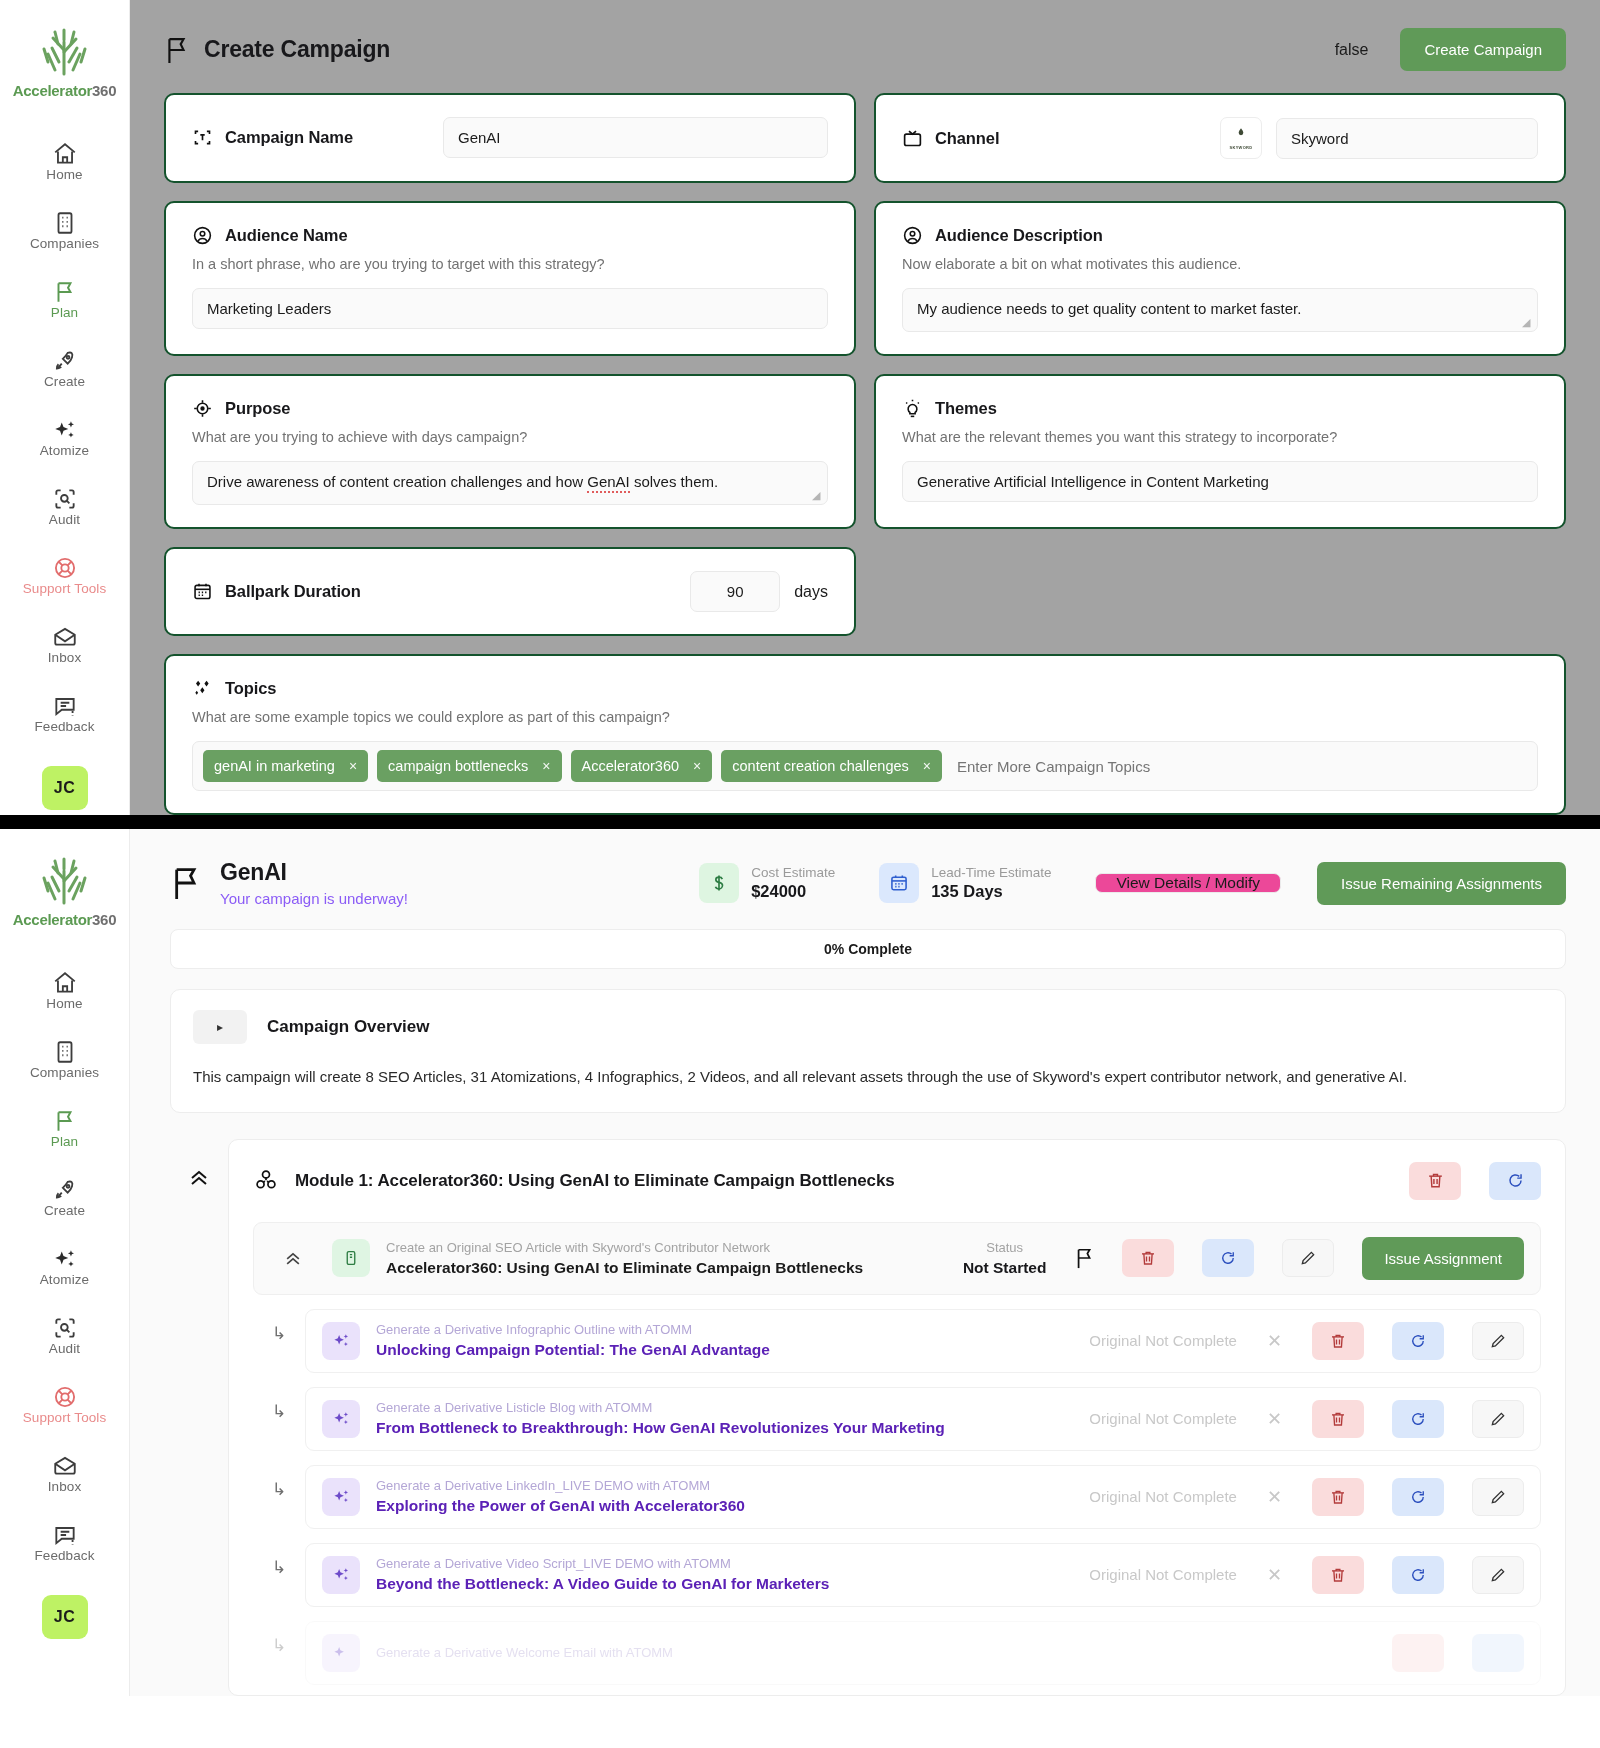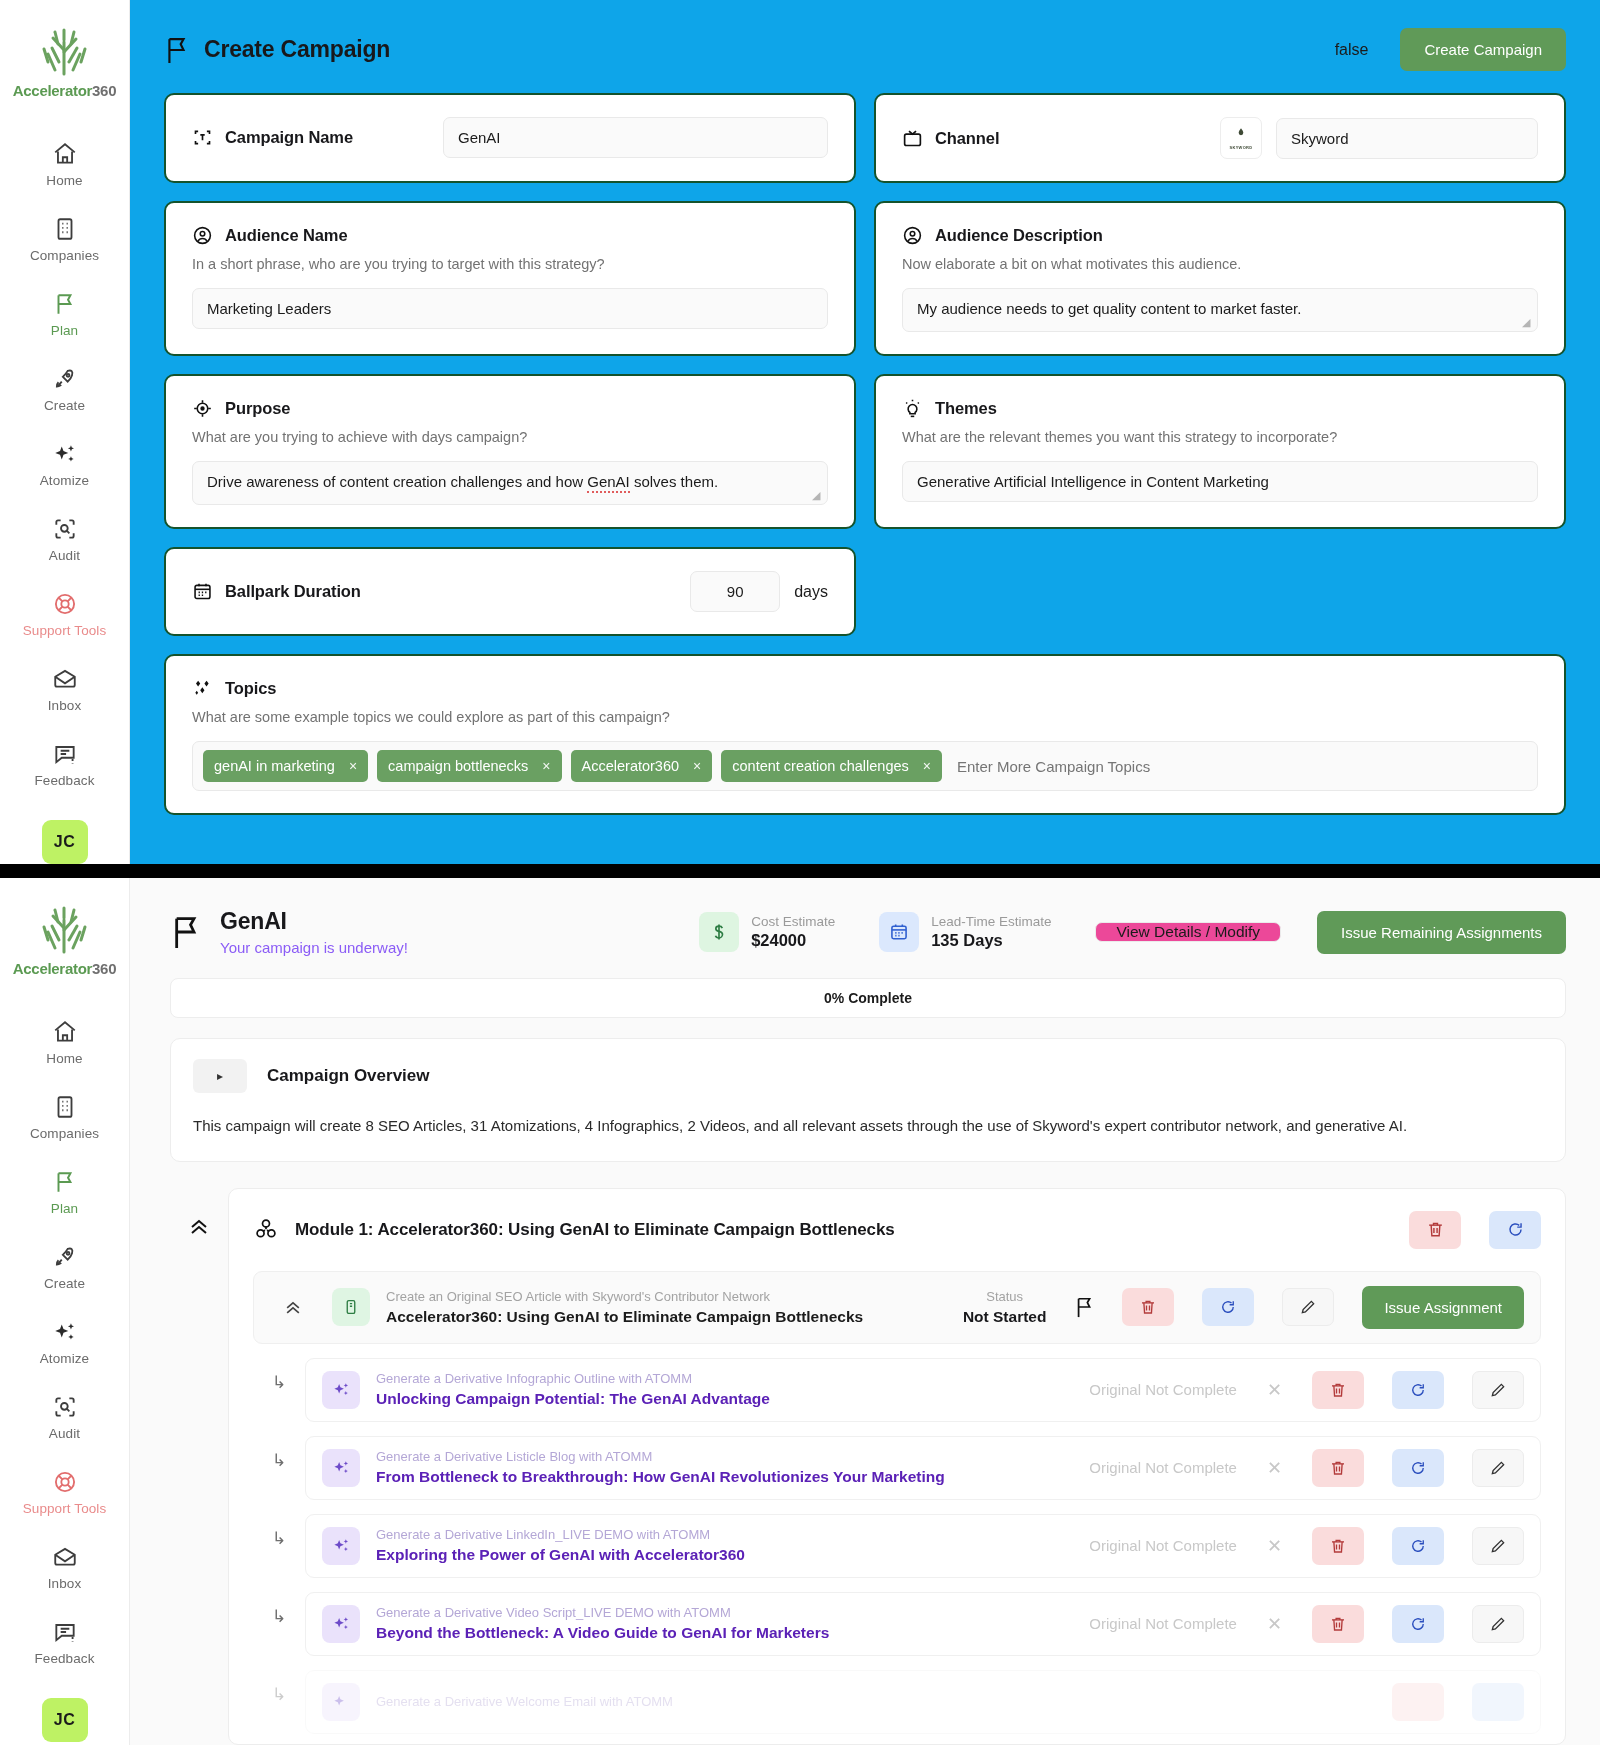--- a/index.html
+++ b/index.html
@@ -26,35 +26,35 @@
     align-items: center;
     padding-top: 22px;
   }
   .logo-wrap { display:flex; flex-direction:column; align-items:center; margin-bottom: 42px; }
   .logo-mark { width: 58px; height: 56px; }
   .logo-text { font-size: 15px; font-weight: 700; color: #5b9a52; letter-spacing: -.3px; margin-top: 4px; white-space: nowrap;}
   .logo-text .gray { color:#6f6f6f; font-weight:600; }
 
   .nav-item {
     display: flex; flex-direction: column; align-items: center;
-    gap: 6px; margin-bottom: 28px; width: 100%; cursor: pointer;
+    margin-bottom: 28px; width: 100%; cursor: pointer;
   }
   .nav-item .nav-ico { width: 26px; height: 26px; display:block; }
   .nav-item .nav-label { font-size: 13.5px; color: #6b6b6b; letter-spacing: .1px; }
   .nav-item.active .nav-label { color: #5b9a52; }
   .nav-item.support .nav-label { color: #e98b8b; }
   .avatar {
     width: 46px; height: 44px; border-radius: 9px; background: #bef264;
     display:flex; align-items:center; justify-content:center;
     font-size: 16px; font-weight: 700; color:#1b1b1b; letter-spacing:.4px;
     margin-top: 4px;
   }
 
   
-  .main-1 { flex: 1; background: #0ea5e9; padding: 0 0 0 0; }
+  .main-1 { flex: 1; background: #a3a3a3; padding: 0 0 0 0; }
   .topbar {
     display:flex; align-items:center; padding: 28px 34px 22px 34px; gap: 14px;
   }
   .topbar .flag-ico { width: 26px; height: 30px; }
   .topbar h1 { font-size: 23px; font-weight: 700; letter-spacing: -.2px; }
   .topbar .spacer { flex: 1; }
   .false-label { font-size: 16px; color: #1b1b1b; margin-right: 18px; }
   .btn-green {
     background: #609a58; color:#fff; border:none; border-radius: 7px;
     font-size: 15px; padding: 13px 24px; font-family: inherit; cursor:pointer;

